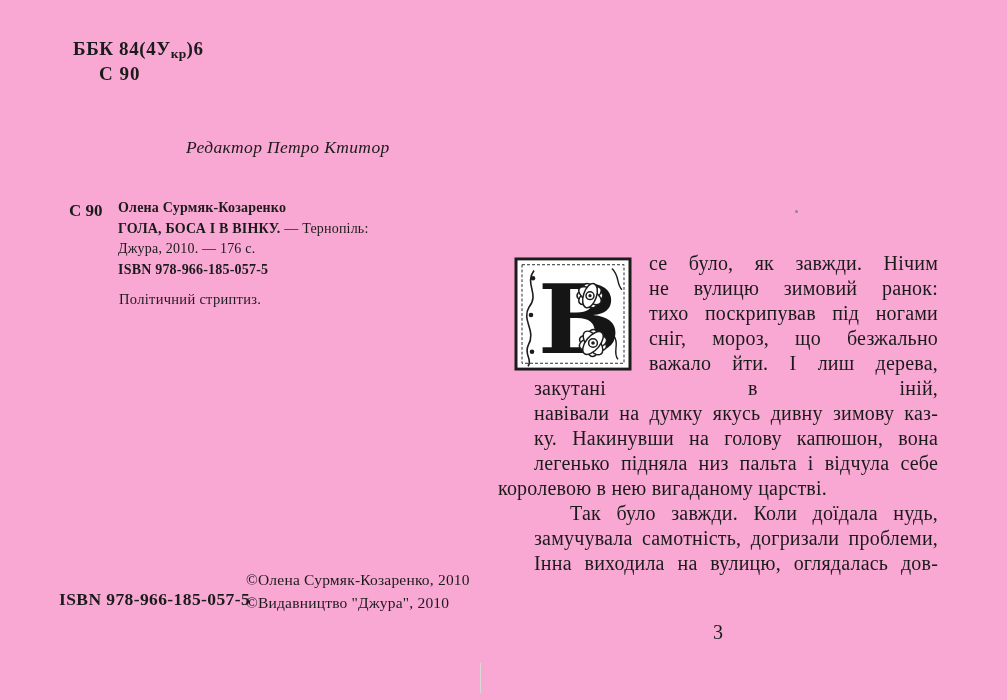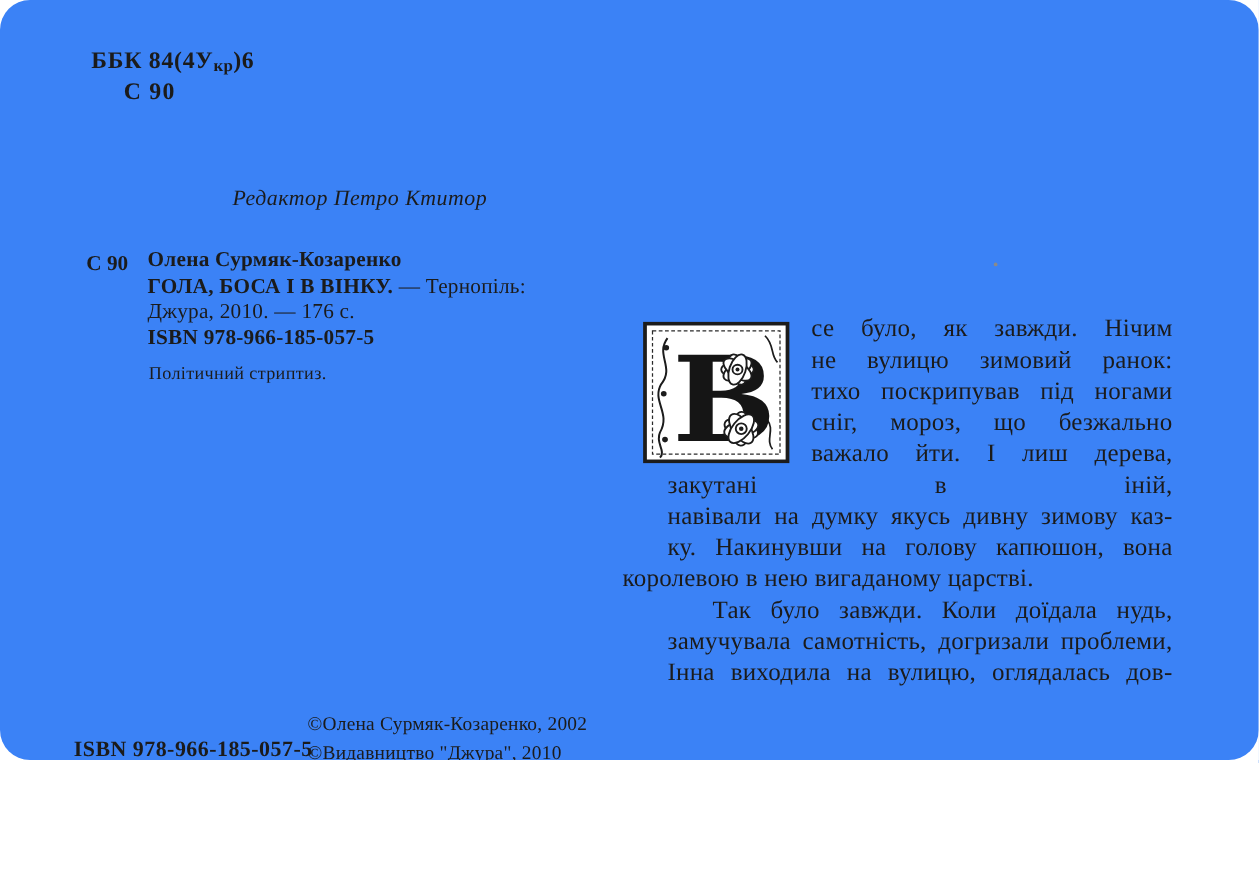--- a/index.html
+++ b/index.html
@@ -1,30 +1,29 @@
 <!DOCTYPE html>
 <html><head>
 <meta charset="utf-8">
 <title>Book spread scan</title>
 <style>
   html,body{margin:0;padding:0;background:#ffffff;}
   .scan{
-    position:relative;width:1007px;height:608px;overflow:hidden;
-    background:#3b82f6;color:#1b1b1b;
+    position:relative;width:1007px;height:700px;overflow:hidden;
+    background:#f9a8d4;color:#1b1b1b;
     font-family:"Liberation Serif","DejaVu Serif",serif;
-    border-radius:24px;
     -webkit-font-smoothing:antialiased;
   }
   
   .bbk{position:absolute;left:73px;top:38px;font-weight:bold;font-size:19px;letter-spacing:.6px;}
   .bbk .sub{font-size:13.5px;position:relative;top:3px;letter-spacing:.2px;}
   .c90-top{position:absolute;left:99px;top:63px;font-weight:bold;font-size:19px;letter-spacing:1px;}
-  .editor{position:absolute;left:186px;top:148px;font-style:italic;font-size:17.5px;letter-spacing:.4px;}
+  .editor{position:absolute;left:186px;top:137px;font-style:italic;font-size:17.5px;letter-spacing:.4px;}
   .cat-code{position:absolute;left:69px;top:201px;font-weight:bold;font-size:17px;}
-  .catalog{position:absolute;left:118px;top:198px;font-size:17px;line-height:20.5px;width:370px;letter-spacing:.2px;}
+  .catalog{position:absolute;left:118px;top:198px;font-size:14px;line-height:20.5px;width:370px;letter-spacing:.2px;}
   .catalog .b{font-weight:bold;}
   .subtitle{position:absolute;left:119px;top:291px;font-size:14.5px;letter-spacing:.3px;}
   .isbn-footer{position:absolute;left:59px;top:589px;font-weight:bold;font-size:17.5px;letter-spacing:.4px;}
   .copyrights{position:absolute;left:246px;top:569px;font-size:15.5px;line-height:22.5px;letter-spacing:.2px;}
   
   .body-text{position:absolute;left:498px;top:251px;width:440px;font-size:20px;line-height:25px;letter-spacing:.2px;}
   .dropcap{float:left;width:118px;height:114px;margin:6px 17px 0 16px;}
   .dropcap svg{display:block;width:118px;height:114px;}
   .jline{text-align:justify;text-align-last:justify;white-space:normal;margin-left:36px;}
   .lline{text-align:left;}
@@ -54,21 +53,21 @@
     <div><span class="b">ГОЛА, БОСА І В ВІНКУ.</span><span> — Тернопіль:</span></div>
     <div>Джура, 2010. — 176 с.</div>
     <div class="b">ISBN 978-966-185-057-5</div>
   </div>
 
   <div class="subtitle">Політичний стриптиз.</div>
 
   <div class="isbn-footer">ISBN 978-966-185-057-5</div>
 
   <div class="copyrights">
-    <div>©Олена Сурмяк-Козаренко, 2002</div>
+    <div>©Олена Сурмяк-Козаренко, 2010</div>
     <div>©Видавництво "Джура", 2010</div>
   </div>
 
   <div class="body-text">
 
     <div class="dropcap">
       <svg viewBox="0 0 118 118" preserveAspectRatio="none">
         <rect x="2" y="2" width="114" height="114" fill="#ffffff" stroke="#1c1c1c" stroke-width="3"></rect>
         <rect x="8" y="8" width="102" height="102" fill="none" stroke="#2a2a2a" stroke-width="1" stroke-dasharray="3 2"></rect>
 
@@ -103,20 +102,21 @@
       </svg>
     </div>
 
     <div class="jline">се було, як завжди. Нічим</div>
     <div class="jline">не вулицю зимовий ранок:</div>
     <div class="jline">тихо поскрипував під ногами</div>
     <div class="jline">сніг, мороз, що безжально</div>
     <div class="jline">важало йти. І лиш дерева, закутані в іній,</div>
     <div class="jline">навівали на думку якусь дивну зимову каз-</div>
     <div class="jline">ку. Накинувши на голову капюшон, вона</div>
+    <div class="jline">легенько підняла низ пальта і відчула себе</div>
     <div class="lline">королевою в нею вигаданому царстві.</div>
     <div class="jline indent">Так було завжди. Коли доїдала нудь,</div>
     <div class="jline">замучувала самотність, догризали проблеми,</div>
     <div class="jline">Інна виходила на вулицю, оглядалась дов-</div>
   </div>
 
   <div class="pagenum">3</div>
 
   <div class="speck"></div>
   <div class="gutter"></div>

